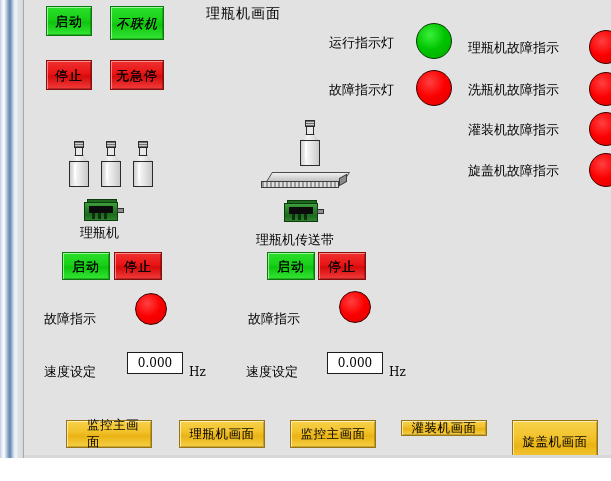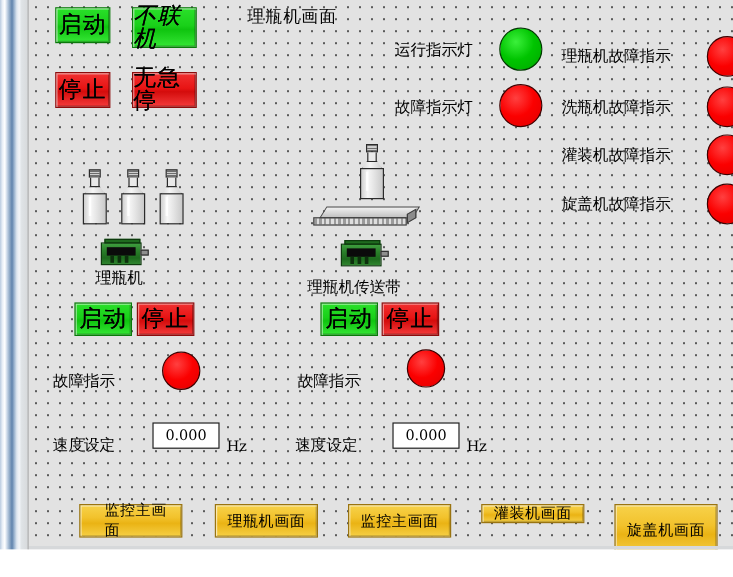--- a/index.html
+++ b/index.html
@@ -23,21 +23,21 @@
     background-color:#e2e2e2;
     background-image:radial-gradient(#5a5a5a 0.6px, transparent 0.7px);
     background-size:10px 10px;
     background-position:1px 1px;
   }
   .bottom-white{position:absolute;left:0;top:458px;width:611px;height:23px;background:#ffffff;}
   .canvas-bottom-edge{position:absolute;left:24px;top:455px;width:587px;height:3px;background:#d6d8da;}
 
   
   .btn{position:absolute;display:flex;align-items:center;justify-content:center;
-       font-size:19px;line-height:1;letter-spacing:1px;color:#000;
+       font-size:13px;line-height:1;letter-spacing:1px;color:#000;
        border:1px solid #2a2a2a;box-sizing:border-box;cursor:pointer;
        text-shadow:0 0 0 #000;}
   .btn-green{background:linear-gradient(to bottom,#2ae02a 0%,#19d019 45%,#0fc40f 55%,#35e635 100%);
              border-color:#0a7a0a;}
   .btn-green:after{content:"";position:absolute;inset:0;
              box-shadow:inset 1px 1px 0 rgba(255,255,255,.55),inset -1px -1px 0 rgba(0,0,0,.25);}
   .btn-red{background:linear-gradient(to bottom,#f03030 0%,#e81414 45%,#d40c0c 55%,#f43b3b 100%);
              border-color:#8d0b0b;}
   .btn-red:after{content:"";position:absolute;inset:0;
              box-shadow:inset 1px 1px 0 rgba(255,255,255,.45),inset -1px -1px 0 rgba(0,0,0,.28);}

